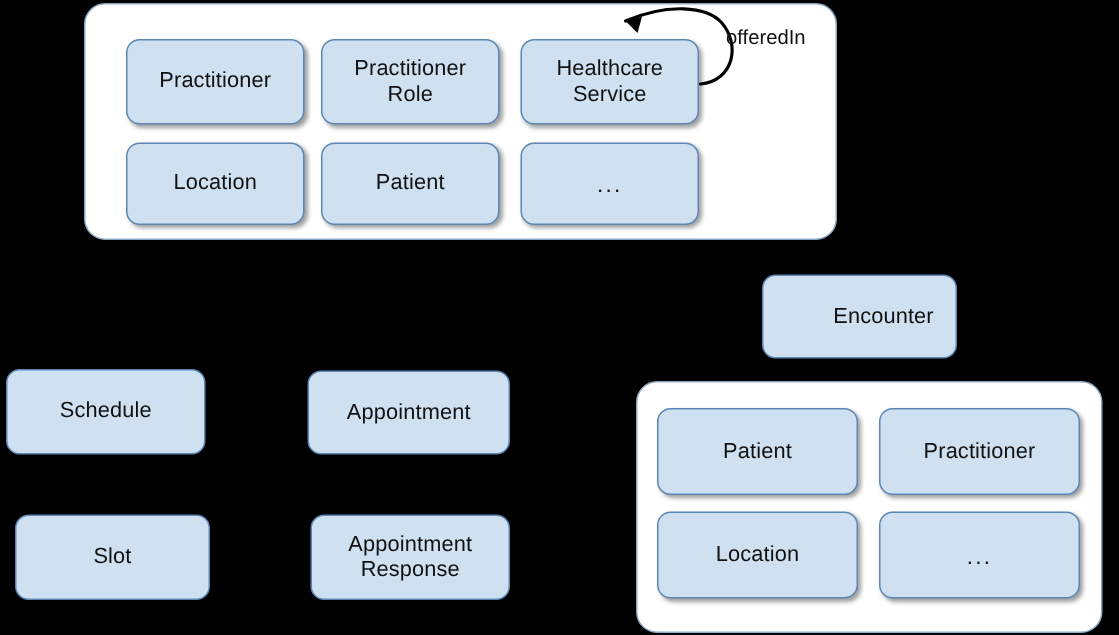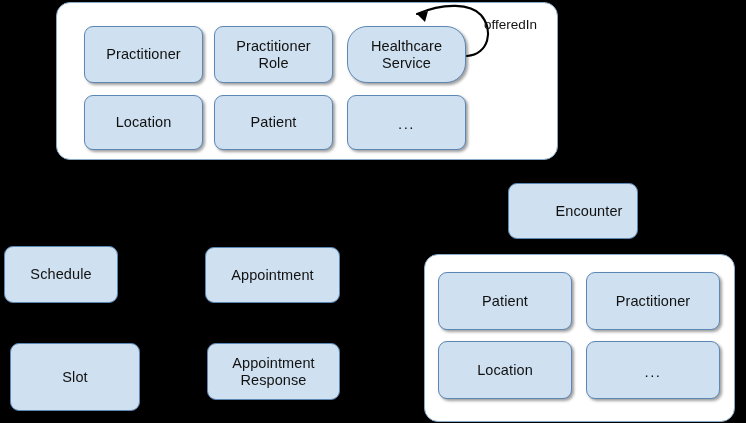--- a/index.html
+++ b/index.html
@@ -81,21 +81,21 @@
 
   <div class="entity" style="left:84px; top:26px; width:119px; height:57px;">
     <span class="label">Practitioner</span>
   </div>
 
   <div class="entity" style="left:214px; top:26px; width:119px; height:57px;">
     <span class="label">Practitioner
 Role</span>
   </div>
 
-  <div class="entity" style="left:347px; top:26px; width:119px; height:57px;border-radius:20px;">
+  <div class="entity" style="left:347px; top:26px; width:119px; height:57px;">
     <span class="label">Healthcare
 Service</span>
   </div>
 
   <div class="entity" style="left:84px; top:95px; width:119px; height:55px;">
     <span class="label">Location</span>
   </div>
 
   <div class="entity" style="left:214px; top:95px; width:119px; height:55px;">
     <span class="label">Patient</span>
@@ -126,25 +126,25 @@
   </div>
 
   <div class="entity" style="left:438px; top:341px; width:134px; height:58px;">
     <span class="label">Location</span>
   </div>
 
   <div class="entity ellipsis" style="left:586px; top:341px; width:134px; height:58px;">
     <span class="label">...</span>
   </div>
 
-  <div class="entity" style="left:4px; top:246px; width:114px; height:57px;justify-content:center;">
+  <div class="entity" style="left:4px; top:246px; width:133px; height:57px;justify-content:center;">
     <span class="label">Schedule</span>
   </div>
 
-  <div class="entity" style="left:10px; top:343px; width:130px; height:68px;">
+  <div class="entity" style="left:10px; top:343px; width:130px; height:57px;">
     <span class="label">Slot</span>
   </div>
 
   <div class="entity" style="left:205px; top:247px; width:135px; height:56px;">
     <span class="label">Appointment</span>
   </div>
 
   <div class="entity" style="left:207px; top:343px; width:133px; height:57px;">
     <span class="label">Appointment
 Response</span>

